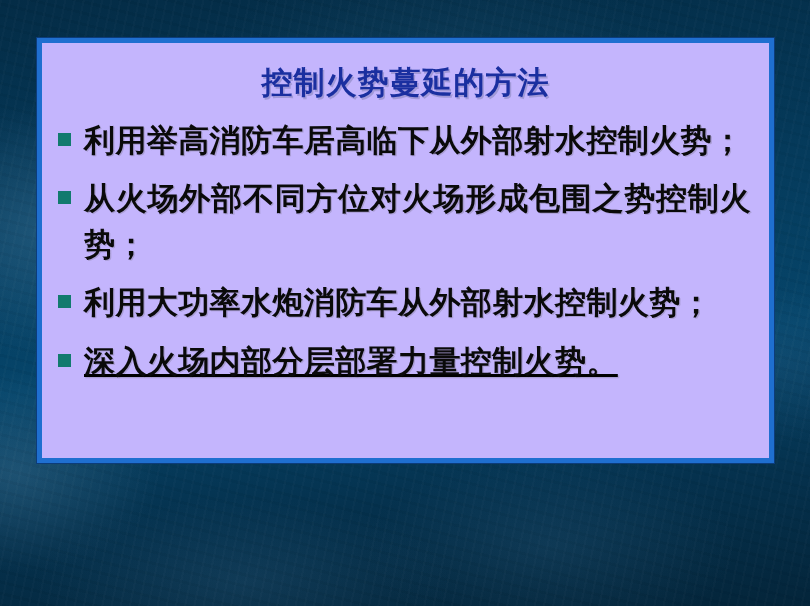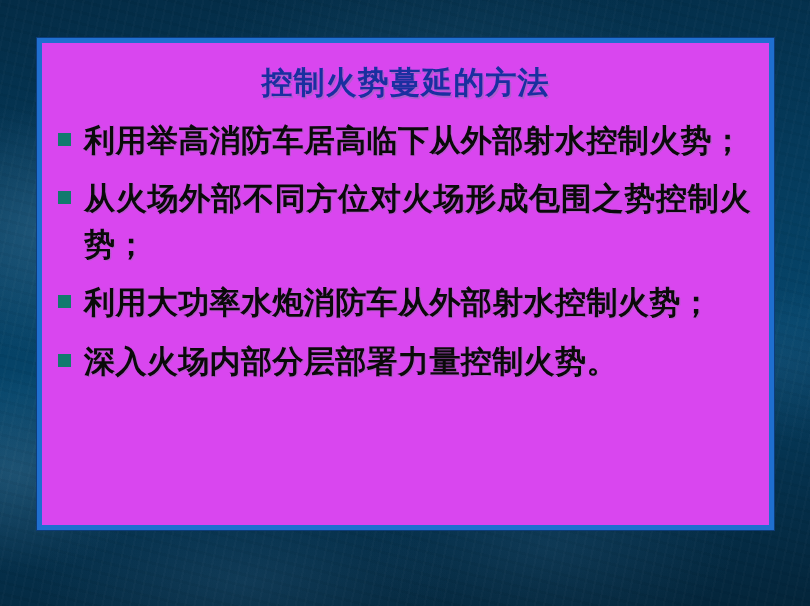--- a/index.html
+++ b/index.html
@@ -39,22 +39,22 @@
       repeating-linear-gradient(14deg,  rgba(0,0,0,0.035)  0px, rgba(0,0,0,0.035)  3px, rgba(0,0,0,0) 3px, rgba(0,0,0,0) 11px);
     opacity: .9;
   }
 
   
   #content-panel {
     position: absolute;
     left: 37px;
     top: 38px;
     width: 737px;
-    height: 492px;
-    background: #d946ef;
+    height: 425px;
+    background: #c4b5fd;
     border: 5px solid #1f6fd0;
     box-shadow: 0 0 0 1px #0c3c7a;
     padding: 10px 14px 0 14px;
   }
 
   
   #slide-title {
     text-align: center;
     color: #1a2fa0;
     font-family: "DejaVu Serif", "Liberation Serif", serif;
@@ -74,21 +74,21 @@
     margin-top: 10px;
     padding: 0 4px 0 2px;
   }
 
   .bullet-item {
     display: flex;
     align-items: flex-start;
     margin-bottom: 13px;
     justify-content: space-between;
   }
-  .bullet-item:last-child { margin-bottom: 0; }
+  .bullet-item:last-child { margin-bottom: 0; text-decoration: underline; }
 
   .bullet-marker {
     flex: 0 0 auto;
     width: 13px;
     height: 13px;
     background: #127a6e;
     margin-top: 15px;
     margin-right: 13px;
   }
 

